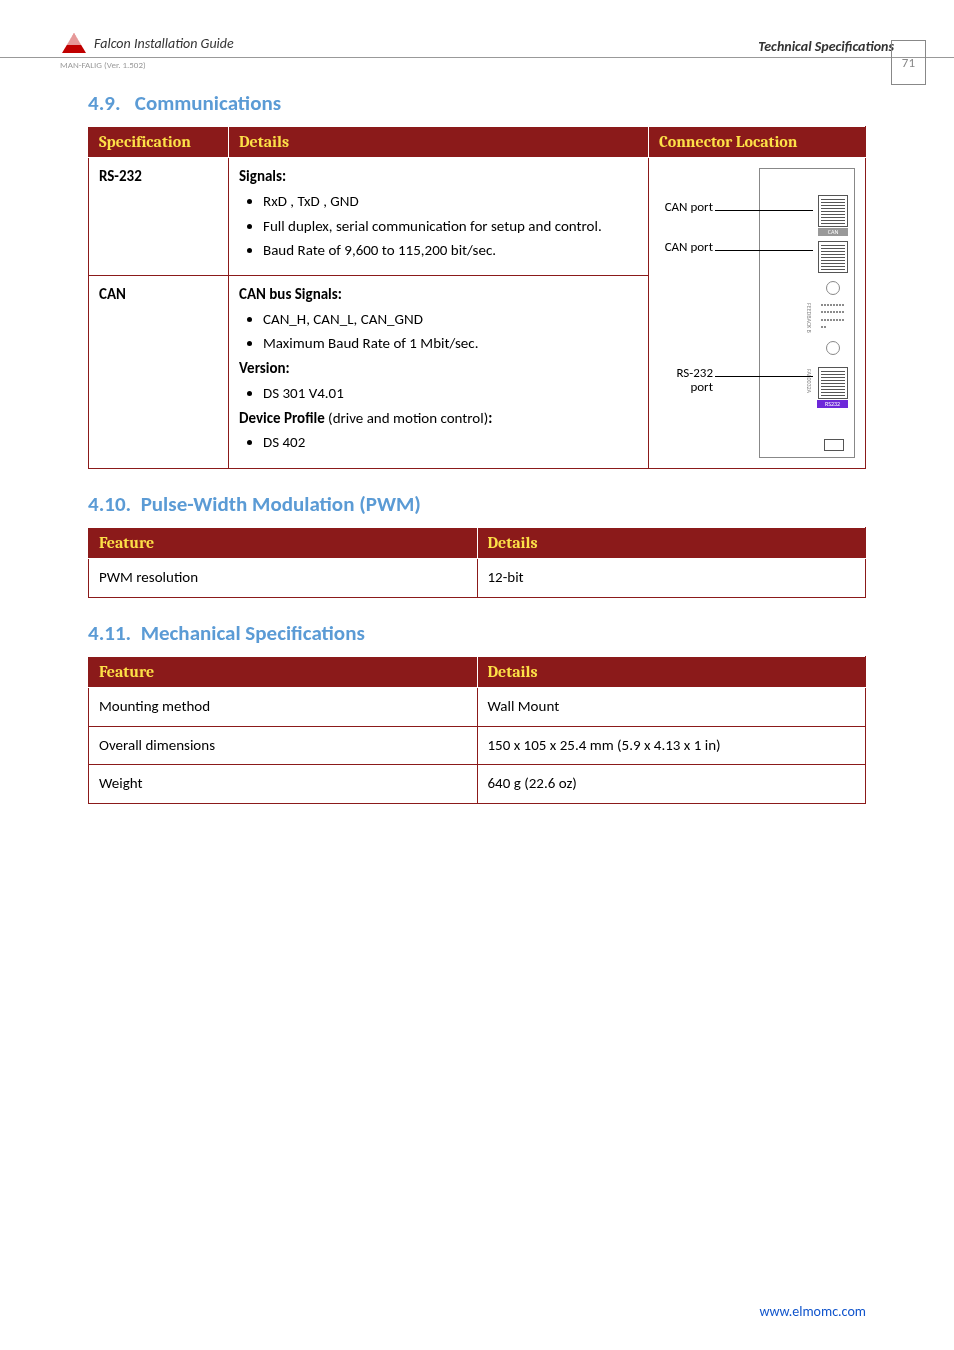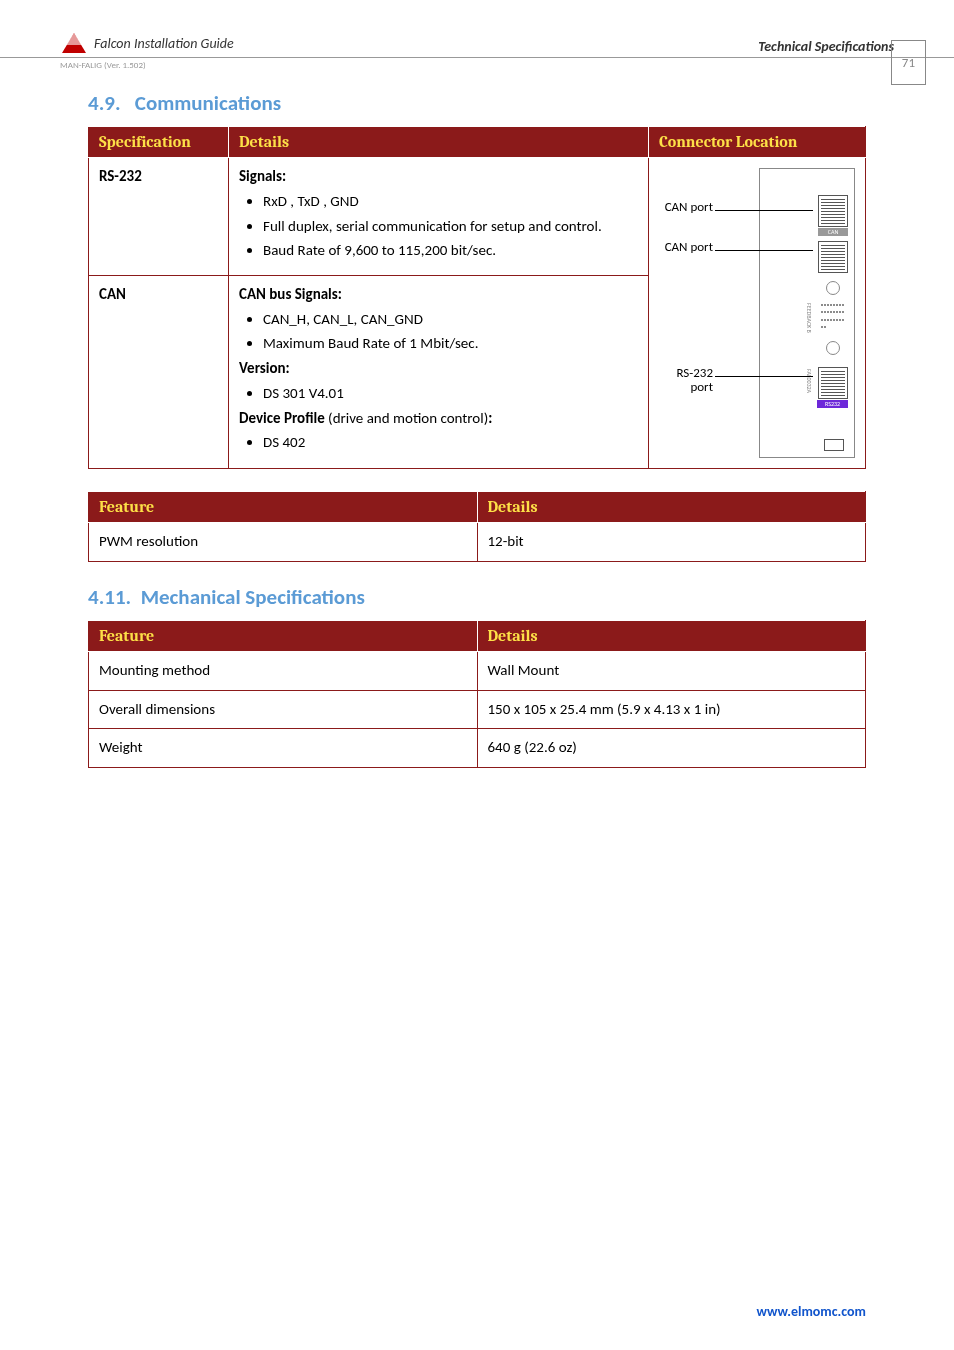--- a/index.html
+++ b/index.html
@@ -155,21 +155,20 @@
   .side2 { top:200px; }
   .leader { position:absolute; background:#000; height:1px; }
   .label { position:absolute; font-size:13px; text-align:right; line-height:1.1; }
 
   .footer-url {
     position: absolute;
     right: 88px;
     bottom: 30px;
     color: #1155cc;
     font-size: 14px;
-    font-weight: bold;
   }
 </style>
 </head>
 <body>
 
 <div class="header">
   <div class="header-left">
     <div class="logo">
       <svg viewBox="0 0 28 24">
         <path d="M 2 22 L 14 2 L 26 22 Z" fill="#c00000"></path>
@@ -286,20 +285,24 @@
           </ul>
           <span class="bold">Device Profile</span><span> (drive and motion control)</span><span class="bold">:</span>
           <ul class="bul">
             <li>DS 402</li>
           </ul>
         </td>
       </tr>
     </tbody>
   </table>
 
+  <h2 class="section">
+    <span class="section-num">4.10.</span>
+    &nbsp;<span>Pulse-Width Modulation (PWM)</span>
+  </h2>
 
   <table class="spec">
     <thead>
       <tr>
         <th style="width:50%">Feature</th>
         <th>Details</th>
       </tr>
     </thead>
     <tbody>
       <tr>

